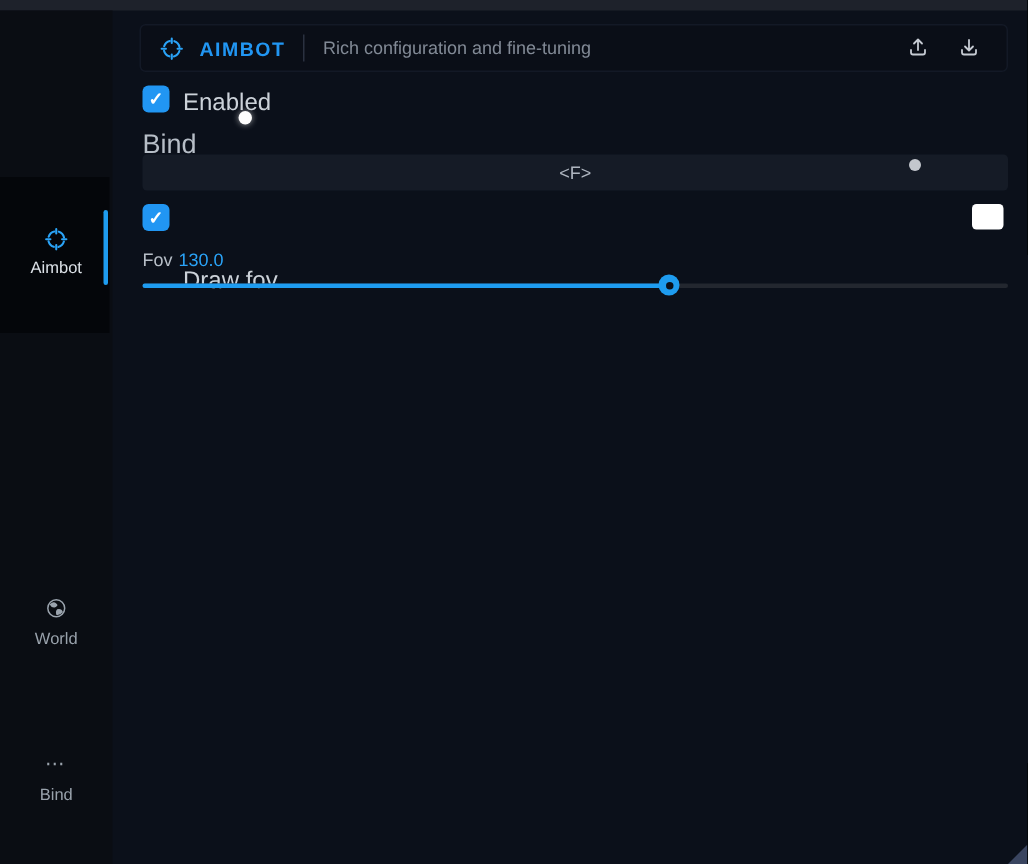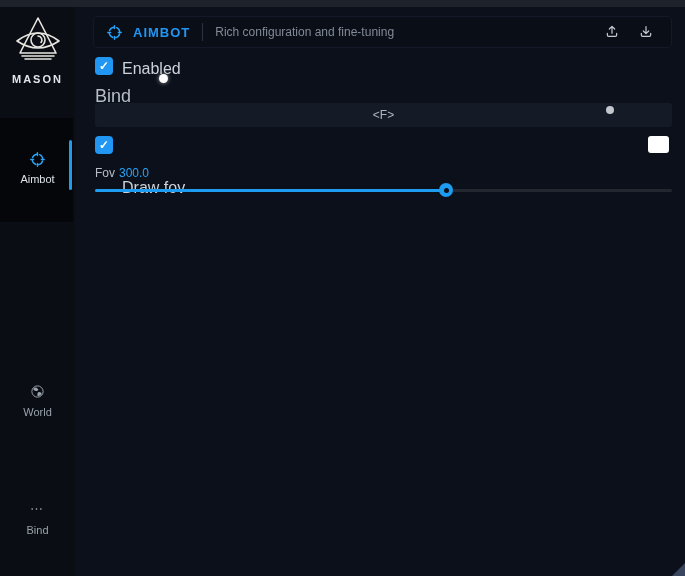--- a/index.html
+++ b/index.html
@@ -74,45 +74,33 @@
 </head>
 <body>
 
 <div class="app">
   <div class="top-strip"></div>
 
   <div class="sidebar">
     <div class="active-block"></div>
     <div class="active-bar"></div>
 
-    <div class="logo-wrap">
-      <svg width="58" height="52" viewBox="0 0 58 52">
-        <g fill="none" stroke="#e8e6e1" stroke-width="1.6" stroke-linecap="round" stroke-linejoin="round">
-          <path d="M29 3 L47 38 L11 38 Z"></path>
-          <path d="M13 41 L45 41 M16 44 L42 44"></path>
-          <path d="M8 26 Q29 10 50 26 Q29 40 8 26 Z"></path>
-          <circle cx="29" cy="25" r="7"></circle>
-          <path d="M29 21 a4 4 0 0 1 3 6.5"></path>
-        </g>
-      </svg>
-      <div class="logo-label">MASON</div>
-    </div>
 
     <div class="side-item active" style="top:144px;">
       <span class="ico">
         <svg width="17" height="17" viewBox="0 0 24 24" fill="none" stroke="#2aa3f7" stroke-width="2" stroke-linecap="round">
           <circle cx="12" cy="12" r="7.5" stroke-dasharray="7.5 4.3" stroke-dashoffset="9.6"></circle>
           <path d="M12 2.5 v4 M12 17.5 v4 M2.5 12 h4 M17.5 12 h4"></path>
         </svg>
       </span>
       <span class="lbl">Aimbot</span>
     </div>
 
 
-    <div class="side-item" style="top:377px;">
+    <div class="side-item" style="top:391px;">
       <span class="ico">
         <svg width="15" height="15" viewBox="0 0 24 24" fill="none" stroke="#9aa3ad" stroke-width="1.6">
           <circle cx="12" cy="12" r="9"></circle>
           <path d="M5 8 Q9 4 12 7 Q15 9 11 11 Q7 12 5 8 Z" fill="#9aa3ad" stroke="none"></path>
           <path d="M13 13 Q18 12 19 16 Q16 20 12 19 Q11 15 13 13 Z" fill="#9aa3ad" stroke="none"></path>
         </svg>
       </span>
       <span class="lbl">World</span>
     </div>
 
@@ -162,21 +150,21 @@
     </div>
     <div class="gray-dot"></div>
 
     <div class="checkbox" style="left:20px;top:136px;">
       <span>✓</span>
     </div>
     <span class="chk-label" style="left:47px;top:139px;margin-top:40px;">Draw fov</span>
     <div class="swatch" style="background: rgb(255, 255, 255);"></div>
 
     <div class="fov-line">
-      <span>Fov</span><span class="fov-value">300.0</span>
+      <span>Fov</span><span class="fov-value">130.0</span>
     </div>
 
     <div class="slider">
       <div class="track"></div>
       <div class="fill" style="width: 60.9%;"></div>
       <div class="thumb" style="left: calc(60.9% - 7px);"></div>
     </div>
 
     <div class="resize-corner"></div>
   </div>

